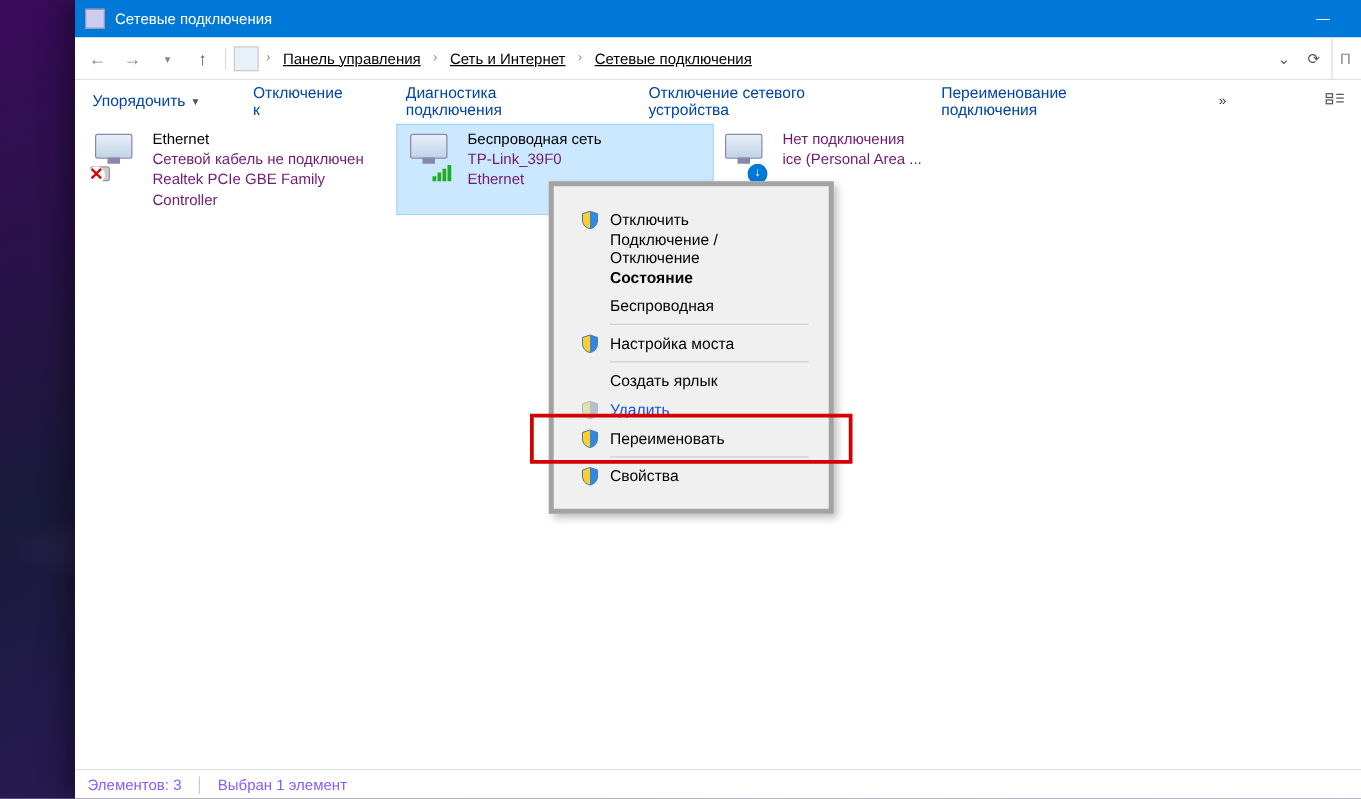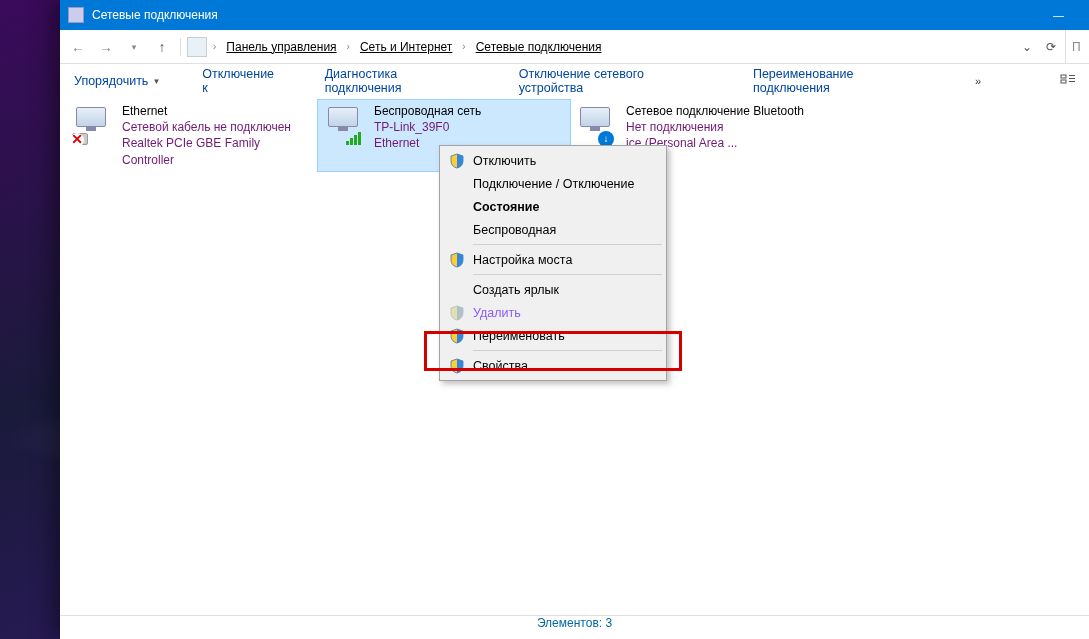--- a/index.html
+++ b/index.html
@@ -33,29 +33,29 @@
   .monitor { position:absolute; top:4px; left:4px; width:30px; height:20px; background:linear-gradient(#e8f0f8,#c0d4e8); border:1px solid #88a; border-radius:2px;}
   .monitor::after{content:""; position:absolute; top:100%; left:50%; transform:translateX(-50%); width:10px; height:5px; background:#88a;}
   .plug{position:absolute; bottom:0; left:0; width:16px; height:12px; background:#ccc; border:1px solid #999; border-radius:2px;}
   .redx {position:absolute; bottom:-2px; left:-2px; color:#d00; font-weight:bold; font-size:14px; background:#fff; border-radius:50%; width:14px; height:14px; line-height:13px; text-align:center;}
   .sigbars{position:absolute; bottom:0; left:22px; display:flex; gap:1px; align-items:flex-end;}
   .sigbars span{width:3px; background:#2a2;}
   .sigbars span:nth-child(1){height:4px;} .sigbars span:nth-child(2){height:7px;} .sigbars span:nth-child(3){height:10px;} .sigbars span:nth-child(4){height:13px;}
   .btarrow {position:absolute; bottom:-2px; left:22px; width:16px;height:16px; background:#0078d7; border-radius:50%; color:#fff; font-size:10px; text-align:center; line-height:16px;}
   .item .ititle{color:#000;}
   .item .isub{color:#701a75;}
-  .contextmenu{ position:absolute; left:379px; top:47px; width:228px; background:#f0f0f0; border:1px solid #a3a3a3; box-shadow:3px 3px 6px rgba(0,0,0,0.25); padding:3px; font-size:12.5px; color:#000;}
+  .contextmenu{ position:absolute; left:379px; top:47px; width:228px; background:#f0f0f0; border:4px solid #a3a3a3; box-shadow:3px 3px 6px rgba(0,0,0,0.25); padding:15px; font-size:12.5px; color:#000;}
   .citem{ height:23px; display:flex; align-items:center; padding:0 8px 0 30px; position:relative; cursor:default;}
   .citem.bold{font-weight:600;}
-  .citem.disabled{color:#8b5cf6;}
+  .citem.disabled{color:#1d4ed8;}
   .citem .shield{position:absolute; left:6px; width:16px; height:16px;}
   .shield svg{width:16px;height:16px;}
   .csep{height:1px; background:#d0d0d0; margin:3px 1px 3px 30px;}
   .highlightbox{position:absolute; left:364px; top:233px; width:258px; height:40px; border:3px solid #d40000; pointer-events:none;}
-  .statusbar{height:24px; border-top:1px solid #e0e0e0; display:flex; align-items:center; padding:0 10px; font-size:12px; color:#0369a1; gap:14px;flex-direction:column;}
+  .statusbar{height:24px; border-top:1px solid #e0e0e0; display:flex; align-items:center; padding:0 10px; font-size:12px; color:#8b5cf6; gap:14px;}
   .statusbar .vsep{width:1px;height:14px;background:#ccc;}
   .overflow-chevron{font-size:11px; color:#333;}
 </style>
 </head>
 <body>
 
 <div class="bgshine"></div>
 
 <div class="window">
 
@@ -147,21 +147,20 @@
           <div class="isub">Ethernet</div>
         </div>
       </div>
 
       <div class="item">
         <div class="iicon">
           <div class="monitor"></div>
           <div class="btarrow">↓</div>
         </div>
         <div>
-          <div class="ititle">Сетевое подключение Bluetooth</div>
           <div class="isub">Нет подключения</div>
           <div class="isub">ice (Personal Area ...</div>
         </div>
       </div>
     </div>
 
     <div class="contextmenu">
       <div class="citem">
         <span class="shield"><svg viewBox="0 0 16 16">
               <path d="M8 1 L14 3 V8 C14 12 11 14.5 8 15 C5 14.5 2 12 2 8 V3 Z" fill="#ffcc33" stroke="#0055aa" stroke-width="0.6"></path>

